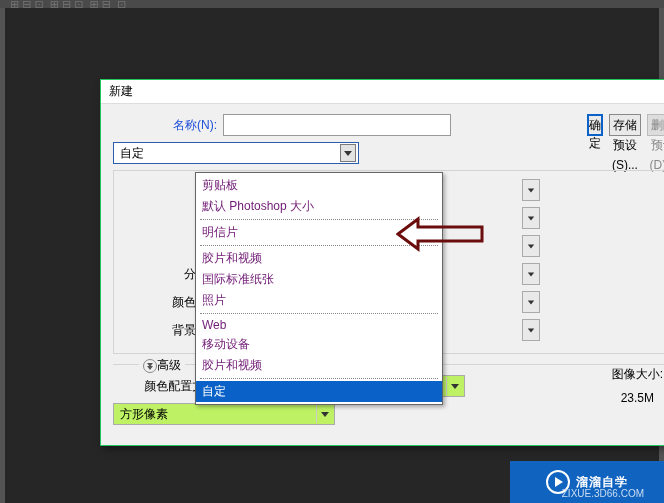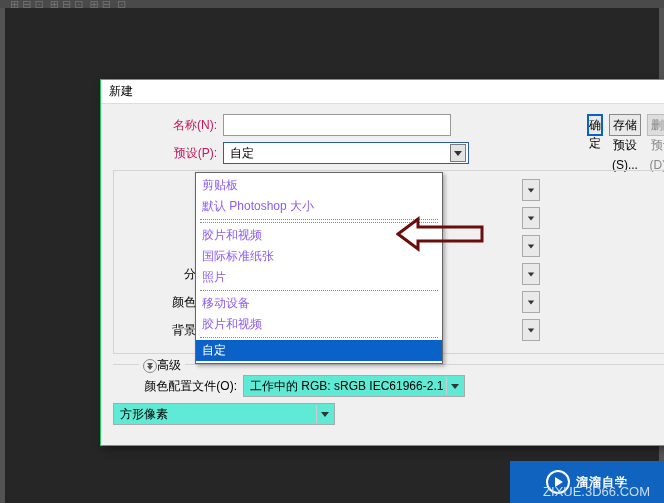--- a/index.html
+++ b/index.html
@@ -6,21 +6,21 @@
 body { background: #535353; width: 664px; height: 503px; overflow: hidden; position: relative; }
 .topbar { height: 8px; background: #4a4a4a; display: flex; align-items: center; padding: 0 10px; gap: 6px; }
 .topbar span { color: #ccc; font-size: 11px; opacity: 0.3; }
 .darkarea { position: absolute; top: 8px; left: 5px; right: 5px; bottom: 0; background: #262626; }
 .dialog { position: absolute; top: 79px; left: 100px; width: 592px; background: #f0f0f0; border: 1px solid #22c55e; box-shadow: 3px 3px 8px rgba(0,0,0,0.4); }
 .titlebar { height: 24px; background: #fff; border-bottom: 1px solid #ddd; display: flex; align-items: center; padding: 0 8px; justify-content: space-between; }
 .titlebar .title { color: #000; }
 .close { cursor: pointer; font-size: 14px; line-height: 14px; }
 .body { padding: 10px 12px 14px 12px; position: relative; }
 .row { display: flex; align-items: center; margin-bottom: 6px; }
-.row .lbl { width: 110px; text-align: right; padding-right: 6px; color: #be185d; }
+.row .lbl { width: 110px; text-align: right; padding-right: 6px; color: #1d4ed8; }
 .namefield { width: 228px; height: 22px; border: 1px solid #999; background: #fff; padding: 2px 4px; }
 .preset { position: relative; }
 .preset-select { width: 246px; height: 22px; border: 1px solid #2a5db0; background: #fff; display: flex; align-items: center; justify-content: space-between; padding: 0 2px 0 6px; }
 .psbtn { width: 16px; height: 18px; border: 1px solid #7a7a7a; background: #e3e3e3; display: flex; align-items: center; justify-content: center; }
 .chev { width: 0; height: 0; border-left: 4px solid transparent; border-right: 4px solid transparent; border-top: 5px solid #333; }
 .fieldset { border: 1px solid #d4d4d4; margin-top: 2px; padding: 8px 0 6px 0; position: relative; }
 .subrow { display: flex; align-items: center; margin-bottom: 6px; padding-right: 10px; }
 .subrow .slbl { width: 100px; text-align: right; padding-right: 6px; color: #000; }
 .mini { width: 18px; height: 22px; border: 1px solid #aaa; background: #e9e9e9; margin-left: 4px; display:flex; align-items:center; justify-content:center;}
 .mini .chev { transform: scale(0.8); }
@@ -29,33 +29,33 @@
 .btn.primary { border: 2px solid #0a62c9; background: #eaeaea; line-height: 18px; }
 .btn.disabled { color: #888; background: #ddd; border-color: #bbb; }
 .imgsize { position: absolute; right: 28px; top: 262px; text-align: center; }
 .adv { border-top: 1px solid #d4d4d4; margin-top: 10px; padding-top: 10px; position: relative; }
 .advlabel { position: absolute; top: -8px; left: 26px; background: #f0f0f0; padding: 0 4px; display: flex; align-items: center; }
 .circlechev { width: 14px; height: 14px; border: 1px solid #888; border-radius: 50%; display:flex; align-items:center; justify-content:center; }
 .circlechev .c2{ width:0;height:0;border-left:3px solid transparent;border-right:3px solid transparent;border-top:4px solid #555; position:relative; top:-1px;}
 .circlechev .c2b{ width:0;height:0;border-left:3px solid transparent;border-right:3px solid transparent;border-top:4px solid #555; position:absolute; margin-top:5px;}
 .advrow { display: flex; align-items: center; margin-bottom: 6px; }
 .advrow .albl { width: 130px; text-align: right; padding-right: 6px; }
-.sel { height: 22px; border: 1px solid #aaa; background: #5eead4; display: flex; align-items: center; justify-content: space-between; padding: 0 2px 0 6px; }
+.sel { height: 22px; border: 1px solid #aaa; background: #bef264; display: flex; align-items: center; justify-content: space-between; padding: 0 2px 0 6px; }
 .sel .sbtn { width: 16px; height: 18px; border-left: 1px solid #ccc; display:flex;align-items:center;justify-content:center; }
 .dropdown { position: absolute; top: 1px; left: 81px; width: 248px; background: #fff; border: 1px solid #666; box-shadow: 2px 2px 4px rgba(0,0,0,0.3); z-index: 10; padding: 2px 0; }
-.dd-item { padding: 2px 6px; color: #8b5cf6; cursor: pointer; }
+.dd-item { padding: 2px 6px; color: #701a75; cursor: pointer; }
 .dd-item.sel-item { background: #0a62c9; color: #fff; }
 .dd-sep { height: 0; border-top: 1px dotted #888; margin: 2px 4px; }
 .arrow { position: absolute; top: 40px; left: 200px; z-index: 20; pointer-events: none; }
 .arrow svg { width: 88px; height: 42px; }
 .logo { position: absolute; right: 0; bottom: 0; width: 154px; height: 42px; background: #1163c0; display: flex; align-items: center; justify-content: center; gap: 6px; z-index: 30; }
 .logo .circ { width: 24px; height: 24px; border: 2px solid #fff; border-radius: 50%; display:flex;align-items:center;justify-content:center; }
 .logo .tri { width:0;height:0;border-top:5px solid transparent;border-bottom:5px solid transparent;border-left:8px solid #fff; margin-left:2px; }
 .logo .txt { color:#fff; font-size:12px; font-weight:bold; letter-spacing:1px; }
-.logo .sub { color:#c9ddf2; font-size:13px; position:absolute; bottom:4px; right:14px; }
+.logo .sub { color:#c9ddf2; font-size:10px; position:absolute; bottom:4px; right:20px; }
 .hiddenchevs { width:326px; display:flex; justify-content:flex-end; }
 </style>
 </head>
 <body>
 
 <div class="topbar">
   <span>⊞ ⊟ ⊡</span>
     <span>⊞ ⊟ ⊡</span>
     <span>⊞ ⊟</span>
     <span>⊡</span>
@@ -73,40 +73,41 @@
       <div class="btn">存储预设(S)...</div>
       <div class="btn disabled">删除预设(D)...</div>
     </div>
 
     <div class="row">
       <div class="lbl">名称(N):</div>
       <input class="namefield" value="" style="">
     </div>
 
     <div class="row preset">
-      <div class="lbl">预设(P):</div>
       <div class="preset-select">
         <span>自定</span>
         <div class="psbtn">
             <div class="chev"></div>
           </div>
       </div>
     </div>
 
     <div class="fieldset">
 
       <div class="dropdown">
         <div class="dd-item">剪贴板</div>
         <div class="dd-item">默认 Photoshop 大小</div>
         <div class="dd-sep"></div>
+        <div class="dd-item">明信片</div>
         <div class="dd-sep"></div>
         <div class="dd-item">胶片和视频</div>
         <div class="dd-item">国际标准纸张</div>
         <div class="dd-item">照片</div>
         <div class="dd-sep"></div>
+        <div class="dd-item">Web</div>
         <div class="dd-item">移动设备</div>
         <div class="dd-item">胶片和视频</div>
         <div class="dd-sep"></div>
         <div class="dd-item sel-item">自定</div>
 
         <div class="arrow">
           <svg viewBox="0 0 88 42">
               <path d="M2 21 L22 6 L22 14 L86 14 L86 28 L22 28 L22 36 Z" fill="none" stroke="#6b0d0d" stroke-width="3"></path>
             </svg>
         </div>
@@ -155,20 +156,24 @@
       <div class="subrow">
           <div class="slbl">背景内</div>
           <div class="hiddenchevs">
             <div class="mini">
               <div class="chev"></div>
             </div>
           </div>
         </div>
     </div>
 
+    <div class="imgsize">
+      <div>图像大小:</div>
+      <div style="margin-top:8px">23.5M</div>
+    </div>
 
     <div class="adv">
       <div class="advlabel">
         <span class="circlechev">
             <span class="c2"></span>
             <span class="c2b"></span>
           </span>
         <span>高级</span>
       </div>
       <div class="advrow">

